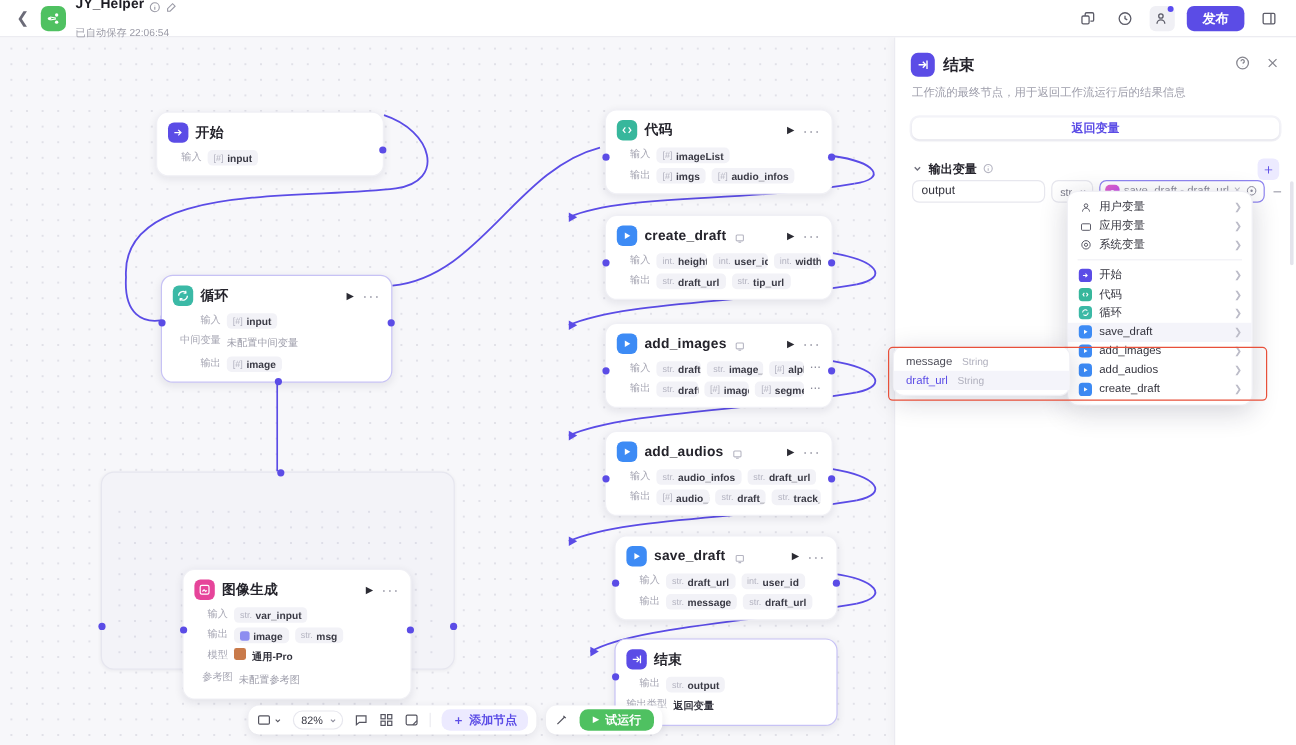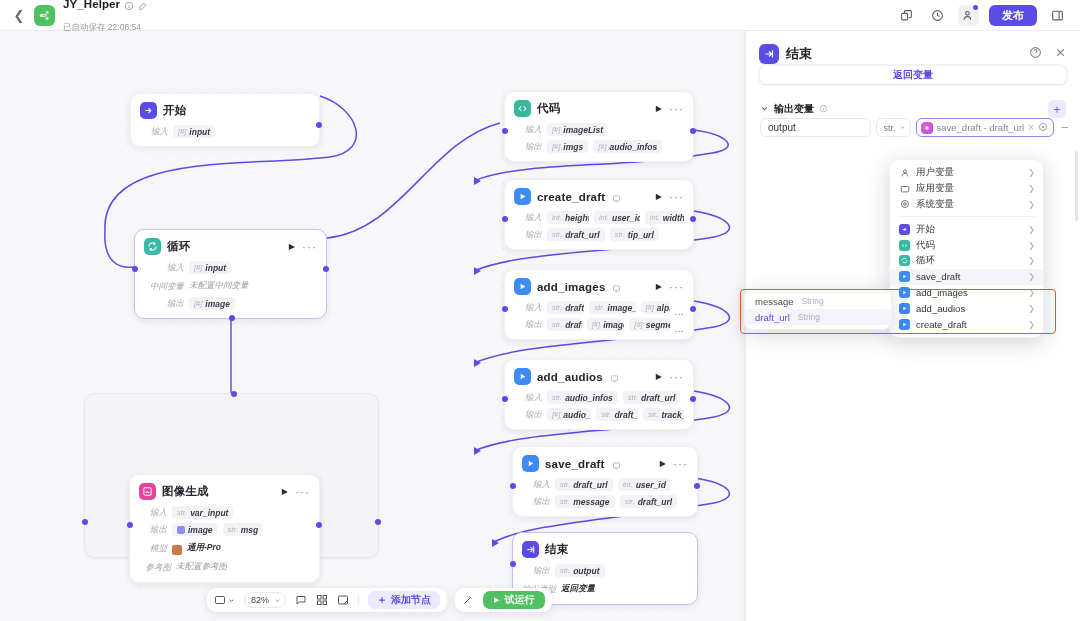--- a/index.html
+++ b/index.html
@@ -69,21 +69,21 @@
   .node.sel{ border:1.4px solid #c7c2f5; }
   .node-head{ display:flex; align-items:center; gap:6px; }
   .n-ico{ width:17px;height:17px;border-radius:5px; flex:none;
     display:flex;align-items:center;justify-content:center; color:#fff; }
   .n-title{ font-size:11.5px; font-weight:bold; color:#25242c; letter-spacing:.2px;}
   .n-badge{ width:9px;height:9px;color:#b5b5c2; margin-left:1px;}
   .n-acts{ margin-left:auto; display:flex; align-items:center; gap:7px; }
   .n-play{ color:#2b2b33; font-size:8px; cursor:pointer; }
   .n-dots{ color:#8a8a99; font-size:12px; letter-spacing:1px; line-height:6px; cursor:pointer;}
   .rows{ margin-top:6px; display:flex; flex-direction:column; gap:4px; }
-  .row{ display:flex; align-items:flex-end; gap:5px;font-style:italic; }
+  .row{ display:flex; align-items:flex-start; gap:5px; }
   .r-label{ font-size:8.5px; color:#a6a6b3; flex:none; width:28px; text-align:right;}
   .r-label.w2{ width:40px; }
   .chip{
     display:inline-flex; align-items:center; gap:3px;
     background:#f2f2f7; border-radius:4px; padding:1.5px 5px;
     font-size:8.5px; color:#3a3a45; font-weight:bold; max-width:86px;
     overflow:hidden; white-space:nowrap;
   }
   .chip .ty{ font-weight:normal; color:#b3b3c0; font-size:7.5px; }
   .chip.plain{ background:transparent; padding:1.5px 0; font-weight:normal; color:#9d9daa;}
@@ -307,21 +307,21 @@
     </g>
   </svg>
 
   <div class="loop-body">
     <div class="loop-inner"></div>
     <div class="port" style="left:-3px; top:125px"></div>
     <div class="port" style="right:-3px; top:125px"></div>
     <div class="port" style="left:146px; top:-3px"></div>
   </div>
 
-  <div class="node" style="left:129px; top:443px; width:191px;">
+  <div class="node" style="left:152px; top:443px; width:191px;">
     <div class="node-head">
       <span class="n-ico" style="background:#e6449a">
         <svg width="11" height="11" viewBox="0 0 24 24" fill="none" stroke="#fff" stroke-width="2.2">
           <rect x="4" y="4" width="16" height="16" rx="3"></rect>
             <path d="M8 15l3-3 3 3 2-2"></path>
         </svg>
       </span>
       <span class="n-title">图像生成</span>
       <span class="n-acts">
         <span class="n-play">▶</span>
@@ -773,20 +773,21 @@
             <path d="M9.6 9.4a2.5 2.5 0 1 1 3.4 2.3v1.3M12 16.6v.4"></path>
         </svg>
       </span>
       <span>
         <svg width="13" height="13" viewBox="0 0 24 24" fill="none" stroke="currentColor" stroke-width="2">
           <path d="M6 6l12 12M18 6L6 18"></path>
         </svg>
       </span>
     </span>
   </div>
+  <div class="p-desc">工作流的最终节点，用于返回工作流运行后的结果信息</div>
 
   <div class="p-tabs">
     <div class="p-tab active">返回变量</div>
   </div>
 
   <div class="sec-head">
     <span class="sec-chev">
       <svg width="9" height="9" viewBox="0 0 24 24" fill="none" stroke="currentColor" stroke-width="3">
         <path d="M6 9l6 6 6-6"></path>
       </svg>

